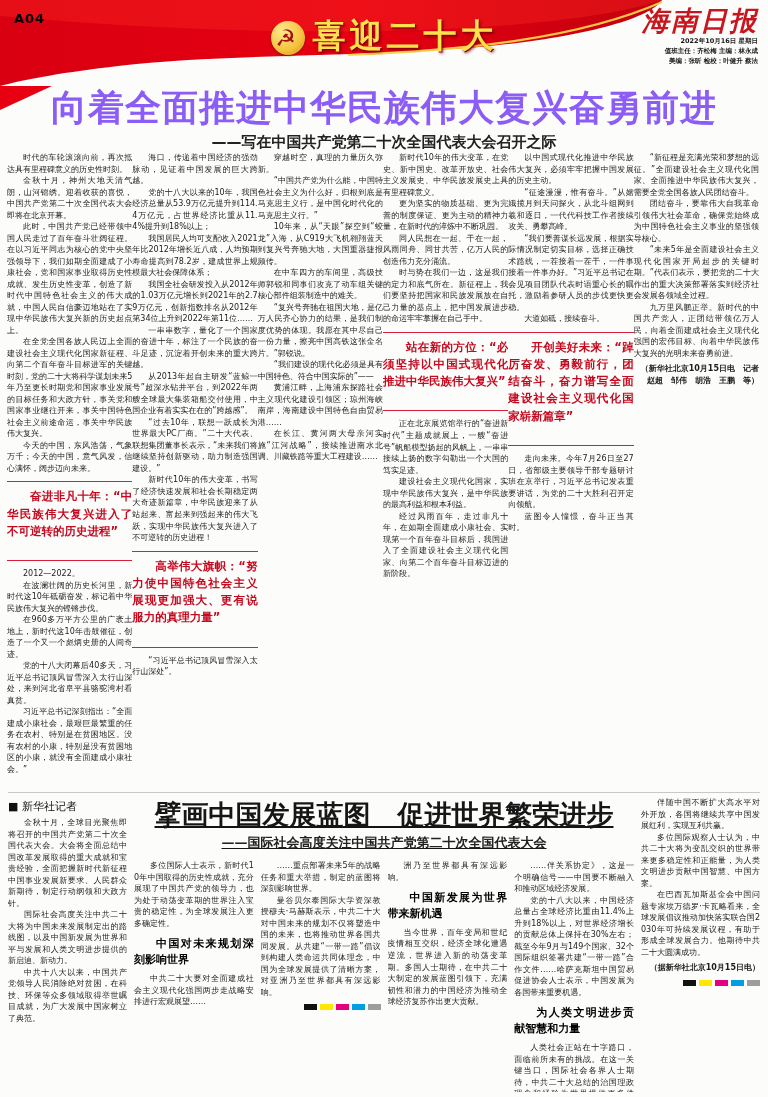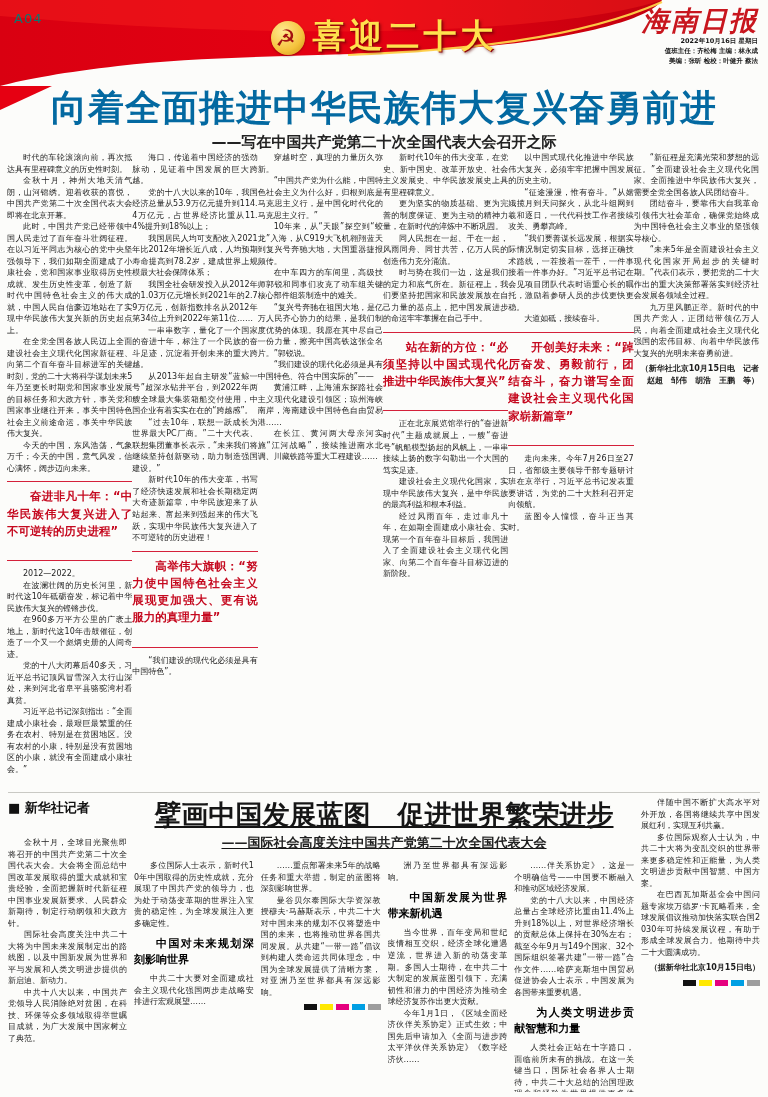--- a/index.html
+++ b/index.html
@@ -3,41 +3,41 @@
 <meta charset="utf-8">
 <style>
   html,body{margin:0;padding:0;}
   body{
     width:768px;height:1097px;position:relative;overflow:hidden;
     background:#fcfcfa;font-family:"DejaVu Sans","Liberation Sans",sans-serif;
     color:#141414;
   }
   
   .banner{position:absolute;top:0;left:0;width:768px;height:86px;}
-  .page-no{position:absolute;top:11px;left:14px;color:#0f766e;font-size:13px;font-weight:normal;letter-spacing:1px;z-index:3;}
+  .page-no{position:absolute;top:11px;left:14px;color:#000000;font-size:13px;font-weight:bold;letter-spacing:1px;z-index:3;}
   .banner-title{
     position:absolute;top:14px;left:0;width:100%;text-align:center;z-index:3;
     font-size:33px;font-weight:bold;color:#ffe14d;letter-spacing:4px;
     text-shadow:1px 1px 0 #8f0008,2px 2px 3px rgba(90,0,0,.6);
   }
   .emblem{
     display:inline-block;vertical-align:middle;width:34px;height:34px;border-radius:50%;
     background:radial-gradient(circle at 35% 30%,#ffe98f,#f5c23c 60%,#c98f12);
     color:#a31010;font-size:23px;line-height:34px;text-align:center;text-shadow:none;
     margin-right:8px;box-shadow:0 1px 2px rgba(80,0,0,.5);
   }
   .masthead{position:absolute;top:6px;right:10px;width:190px;text-align:right;z-index:4;}
   .masthead .logo{
     font-family:"DejaVu Serif","Liberation Serif",serif;font-weight:bold;font-style:italic;
     color:#c8161e;font-size:27px;letter-spacing:2px;line-height:1.1;
   }
   .masthead .mline{font-size:6.5px;color:#1a1a1a;line-height:1.55;font-weight:bold;}
   
   .lead{position:absolute;top:88px;left:0;width:768px;text-align:center;z-index:2;}
-  .lead h1{margin:0;font-size:36px;font-weight:900;letter-spacing:1px;color:#0369a1;line-height:1.1;}
+  .lead h1{margin:0;font-size:36px;font-weight:900;letter-spacing:1px;color:#8b5cf6;line-height:1.1;}
   .lead .sub{margin-top:5px;font-size:15px;font-weight:bold;color:#222;}
   .wedge{
     position:absolute;top:86px;left:0;width:0;height:0;z-index:1;
     border-top:24px solid #e8担0012;border-top:24px solid #e60012;border-right:52px solid transparent;
   }
   
   .cols{position:absolute;left:7px;width:752px;display:flex;}
   #main-cols{top:152px;height:636px;}
   .col{flex:1 1 0;min-width:0;overflow:hidden;}
   .bp{
@@ -46,21 +46,21 @@
   }
   .red-heading{
     border-top:1px solid #d4203a;border-bottom:1px solid #d4203a;
     margin:7px 0;padding:6px 0 20px;color:#c5091f;font-weight:bold;
     font-size:11.5px;line-height:1.5;text-indent:2em;word-break:break-all;text-align:justify;
   }
   .bold-heading{
     margin:7px 0 5px;font-size:11px;font-weight:bold;color:#000;
     line-height:1.45;text-indent:2em;word-break:break-all;text-align:justify;
   }
-  .byline-tag{font-size:13px;font-weight:bold;margin:2px 0 20px;color:#111;}
+  .byline-tag{font-size:11px;font-weight:normal;margin:2px 0 3px;color:#111;}
   .end-note{text-indent:0;text-align:right;font-weight:bold;margin-top:4px;}
   .marks{display:flex;gap:3px;justify-content:flex-end;margin-top:6px;}
   .marks span{display:inline-block;width:13px;height:6px;}
   
   .rule{position:absolute;top:792px;left:8px;width:752px;border-top:1px solid #c9c9c4;}
   .bottom{position:absolute;top:797px;left:8px;width:752px;height:295px;display:flex;gap:7px;}
   .bcol{width:119px;flex:0 0 119px;overflow:hidden;}
   .bmid{flex:1 1 auto;min-width:0;display:flex;flex-direction:column;}
   .bhead{text-align:center;padding-top:2px;text-decoration:underline;}
   .bhead h2{margin:0;font-size:27px;font-weight:900;color:#161616;letter-spacing:0px;line-height:1.15;}
@@ -119,21 +119,21 @@
     <div class="col">
       <p class="bp">海口，传递着中国经济的强劲脉动，见证着中国发展的巨大跨越。</p>
       <p class="bp">党的十八大以来的10年，我国经济总量从53.9万亿元提升到114.4万亿元，占世界经济比重从11.4%提升到18%以上；</p>
       <p class="bp">我国居民人均可支配收入2021年比2012年增长近八成，人均预期寿命提高到78.2岁，建成世界上规模最大社会保障体系；</p>
       <p class="bp">我国全社会研发投入从2012年的1.03万亿元增长到2021年的2.79万亿元，创新指数排名从2012年第34位上升到2022年第11位……</p>
       <p class="bp">一串串数字，量化了一个国家的奋进十年，标注了一个民族的奋斗足迹，沉淀着开创未来的重大跨越。</p>
       <p class="bp">从2013年起自主研发“蓝鲸一号”超深水钻井平台，到2022年两艘全球最大集装箱船交付使用，中国企业有着实实在在的“跨越感”。</p>
       <p class="bp">“过去10年，联想一跃成长为世界最大PC厂商。”二十大代表、联想集团董事长表示，“未来我们将继续坚持创新驱动，助力制造强国建设。”</p>
       <p class="bp">新时代10年的伟大变革，书写了经济快速发展和社会长期稳定两大奇迹新篇章，中华民族迎来了从站起来、富起来到强起来的伟大飞跃，实现中华民族伟大复兴进入了不可逆转的历史进程！</p>
       <div class="red-heading">高举伟大旗帜：“努力使中国特色社会主义展现更加强大、更有说服力的真理力量”</div>
-      <p class="bp">“我们建设的现代化必须是具有中国特色”。</p>
+      <p class="bp">“习近平总书记顶风冒雪深入太行山深处”。</p>
     </div>
     <div class="col">
       <p class="bp">穿越时空，真理的力量历久弥新。</p>
       <p class="bp">“中国共产党为什么能，中国特色社会主义为什么好，归根到底是马克思主义行，是中国化时代化的马克思主义行。”</p>
       <p class="bp">10年来，从“天眼”探空到“蛟龙”入海，从C919大飞机翱翔蓝天到复兴号奔驰大地，大国重器捷报频传。</p>
       <p class="bp">在中车四方的车间里，高级技师郭锐和同事们攻克了动车组关键核心部件组装制造中的难关。</p>
       <p class="bp">“复兴号奔驰在祖国大地，是亿万人民齐心协力的结果，是我们制度优势的体现。我愿在其中尽自己一份力量，擦亮中国高铁这张金名片。”郭锐说。</p>
       <p class="bp">“我们建设的现代化必须是具有中国特色、符合中国实际的”——</p>
       <p class="bp">黄浦江畔，上海浦东探路社会主义现代化建设引领区；琼州海峡南岸，海南建设中国特色自由贸易港……</p>
       <p class="bp">在长江、黄河两大母亲河实施“江河战略”，接续推进南水北调、川藏铁路等重大工程建设……</p>
@@ -193,21 +193,20 @@
             <span style="background: rgb(255, 232, 0);"></span>
             <span style="background: rgb(229, 0, 126);"></span>
             <span style="background: rgb(0, 159, 227);"></span>
             <span style="background: rgb(157, 157, 157);"></span>
           </div>
         </div>
         <div class="col">
           <p class="bp">洲乃至世界都具有深远影响。</p>
           <div class="bold-heading">中国新发展为世界带来新机遇</div>
           <p class="bp">当今世界，百年变局和世纪疫情相互交织，经济全球化遭遇逆流，世界进入新的动荡变革期。多国人士期待，在中共二十大制定的发展蓝图引领下，充满韧性和潜力的中国经济为推动全球经济复苏作出更大贡献。</p>
-          <p class="bp">今年1月1日，《区域全面经济伙伴关系协定》正式生效；中国先后申请加入《全面与进步跨太平洋伙伴关系协定》《数字经济伙……</p>
         </div>
         <div class="col">
           <p class="bp">……伴关系协定》，这是一个明确信号——中国要不断融入和推动区域经济发展。</p>
           <p class="bp">党的十八大以来，中国经济总量占全球经济比重由11.4%上升到18%以上，对世界经济增长的贡献总体上保持在30%左右；截至今年9月与149个国家、32个国际组织签署共建“一带一路”合作文件……哈萨克斯坦中国贸易促进协会人士表示，中国发展为各国带来重要机遇。</p>
           <div class="bold-heading">为人类文明进步贡献智慧和力量</div>
           <p class="bp">人类社会正站在十字路口，面临前所未有的挑战。在这一关键当口，国际社会各界人士期待，中共二十大总结的治国理政理念和经验为世界提供更多借鉴。</p>
         </div>
       </div>
   </div>
   <div class="bcol" id="bottom-right">

